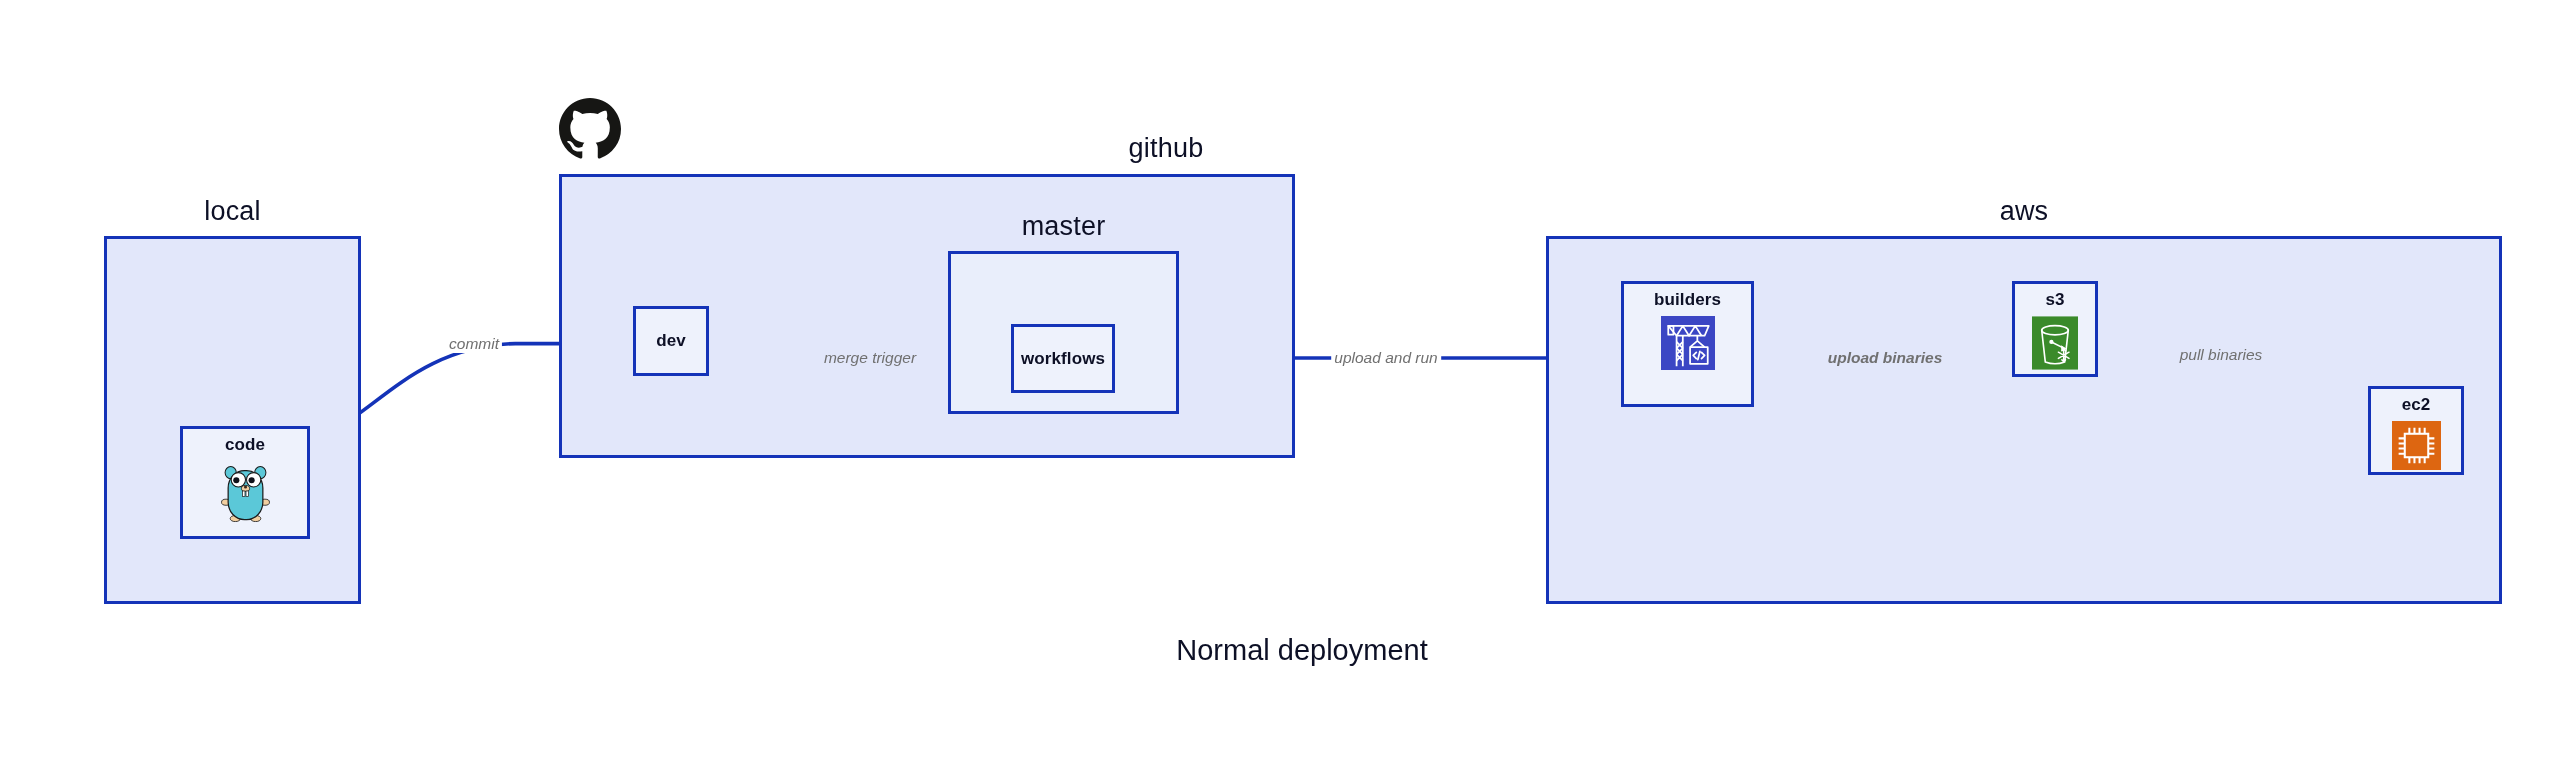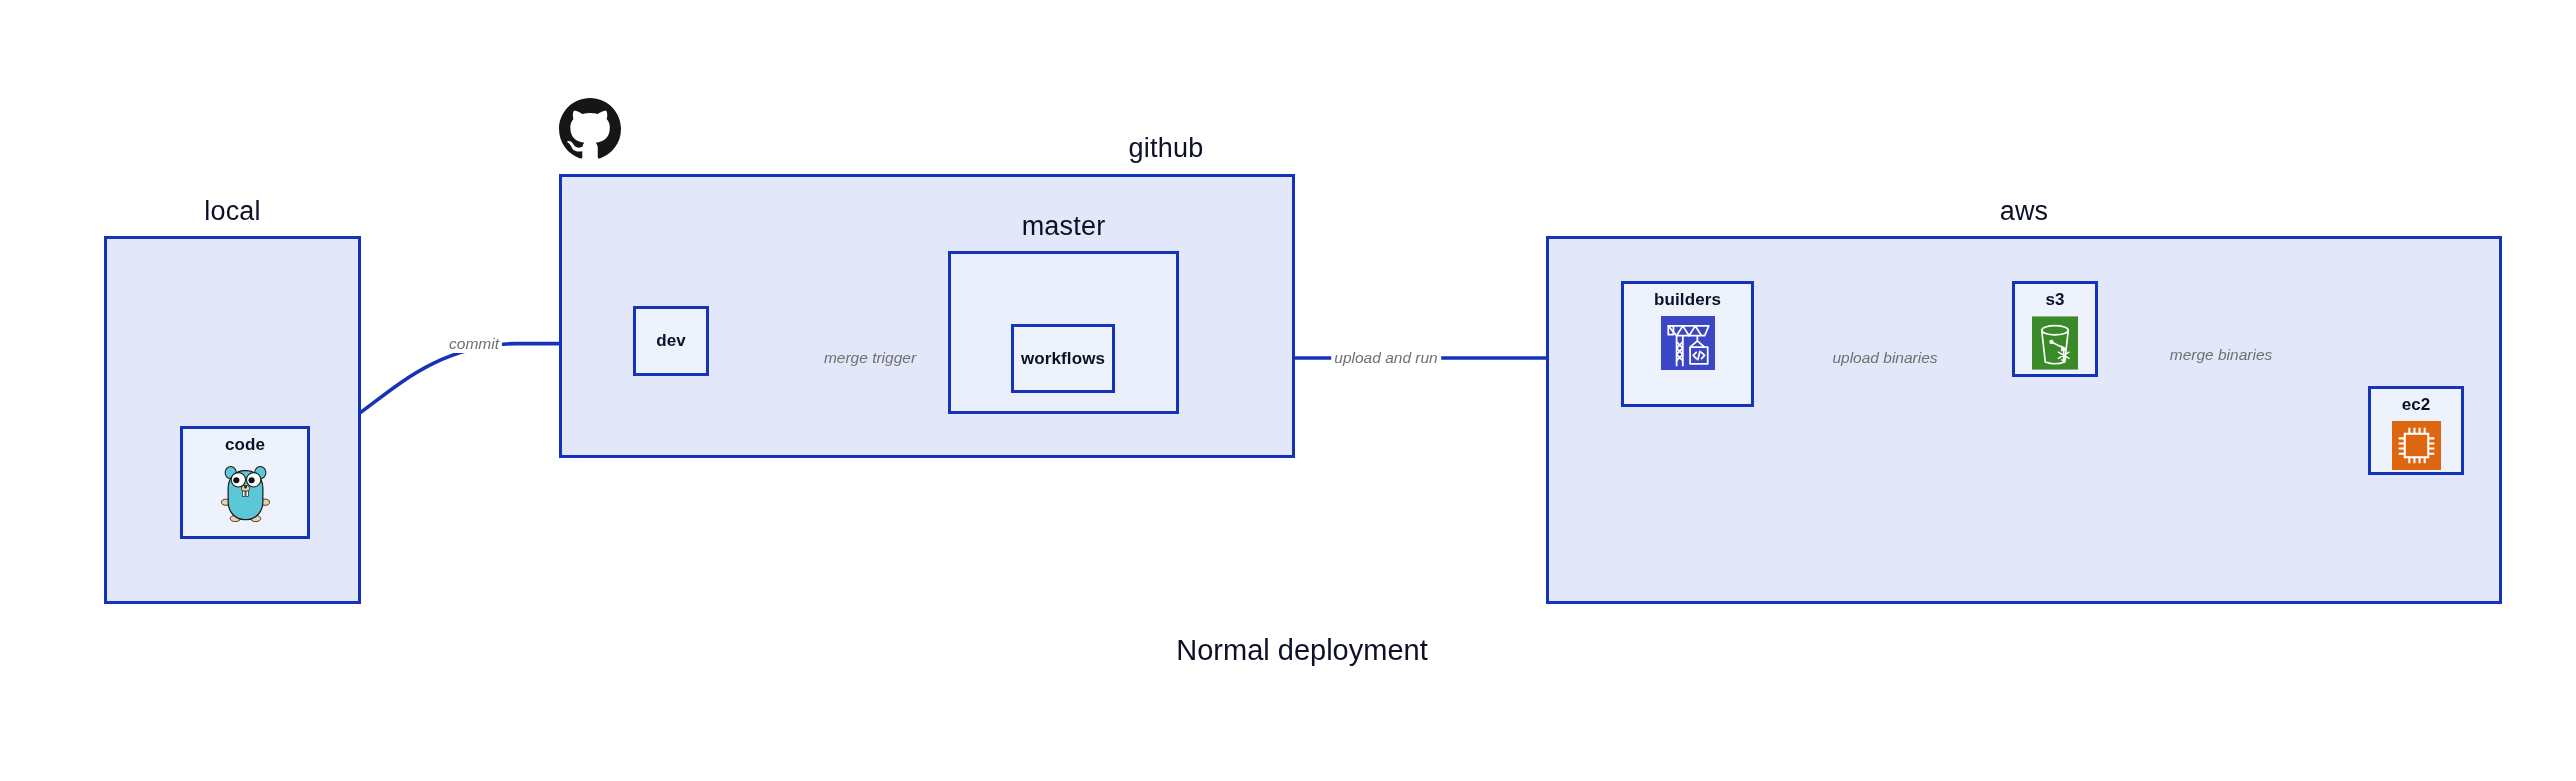--- a/index.html
+++ b/index.html
@@ -260,20 +260,20 @@
       </svg>
     </div>
   </div>
 
   <div class="edge-label" style="left:474px; top:344px;">commit</div>
 
   <div class="edge-label on-fill" style="left:870px; top:358px;">merge trigger</div>
 
   <div class="edge-label" style="left:1386px; top:358px;">upload and run</div>
 
-  <div class="edge-label on-fill" style="left:1885px; top:358px;">upload binaries</div>
-
-  <div class="edge-label on-fill" style="left:2221px; top:355px;">merge binaries</div>
+  <div class="edge-label on-fill" style="left:1885px; top:358px;font-weight:bold;">upload binaries</div>
+
+  <div class="edge-label on-fill" style="left:2221px; top:355px;">pull binaries</div>
 
   <div id="diagram-title" style="left:1302px; top:634px;">Normal deployment</div>
 
 </div>
 
 
 </body></html>

